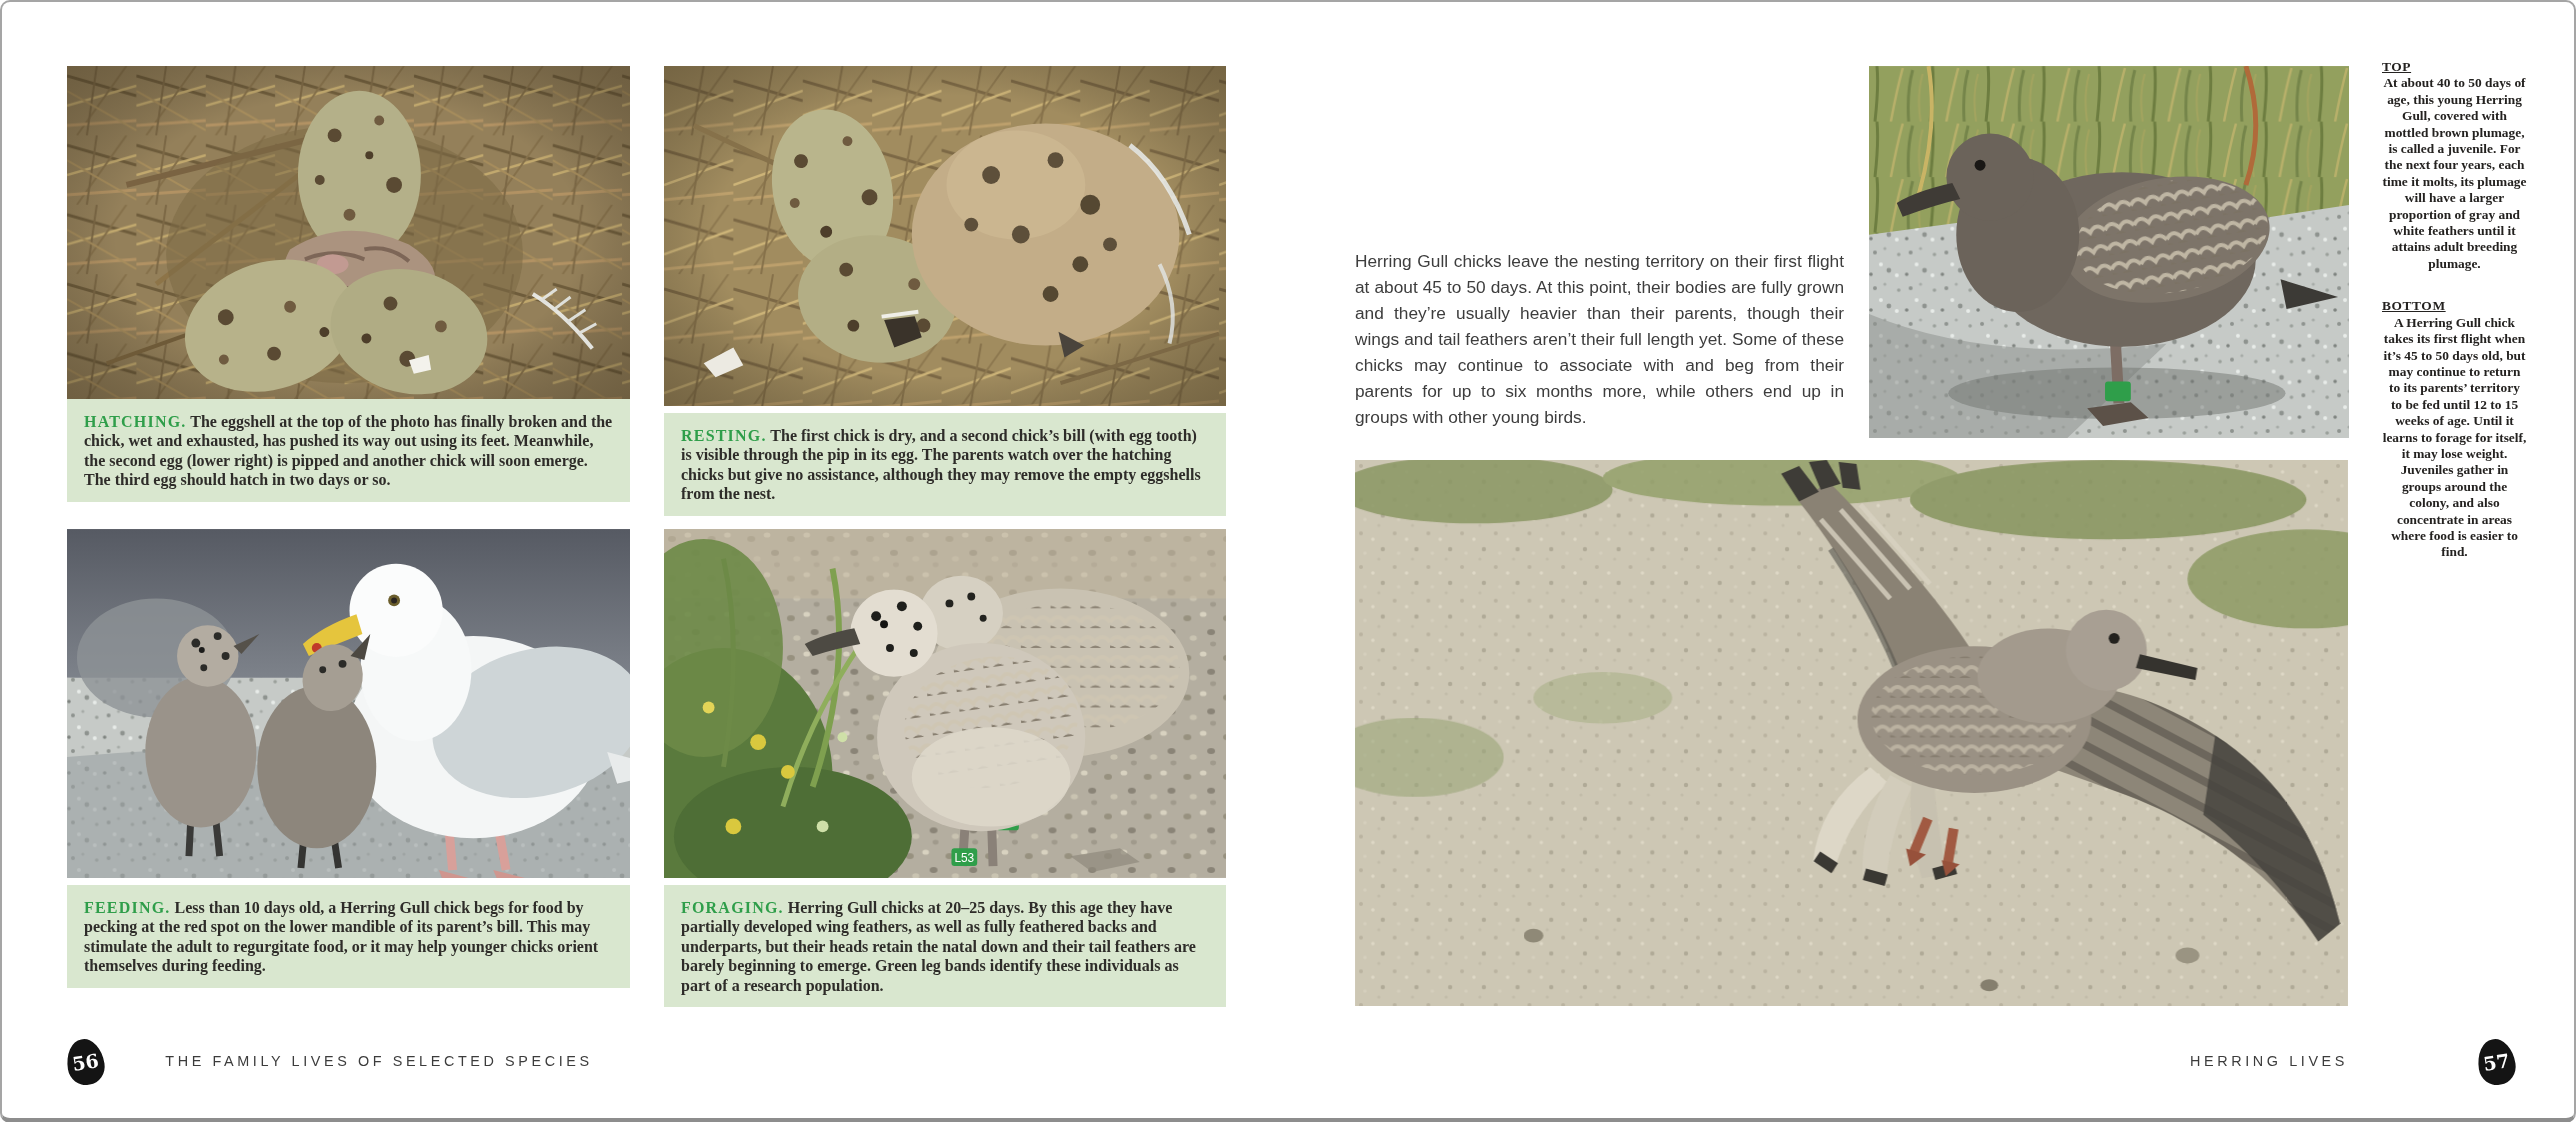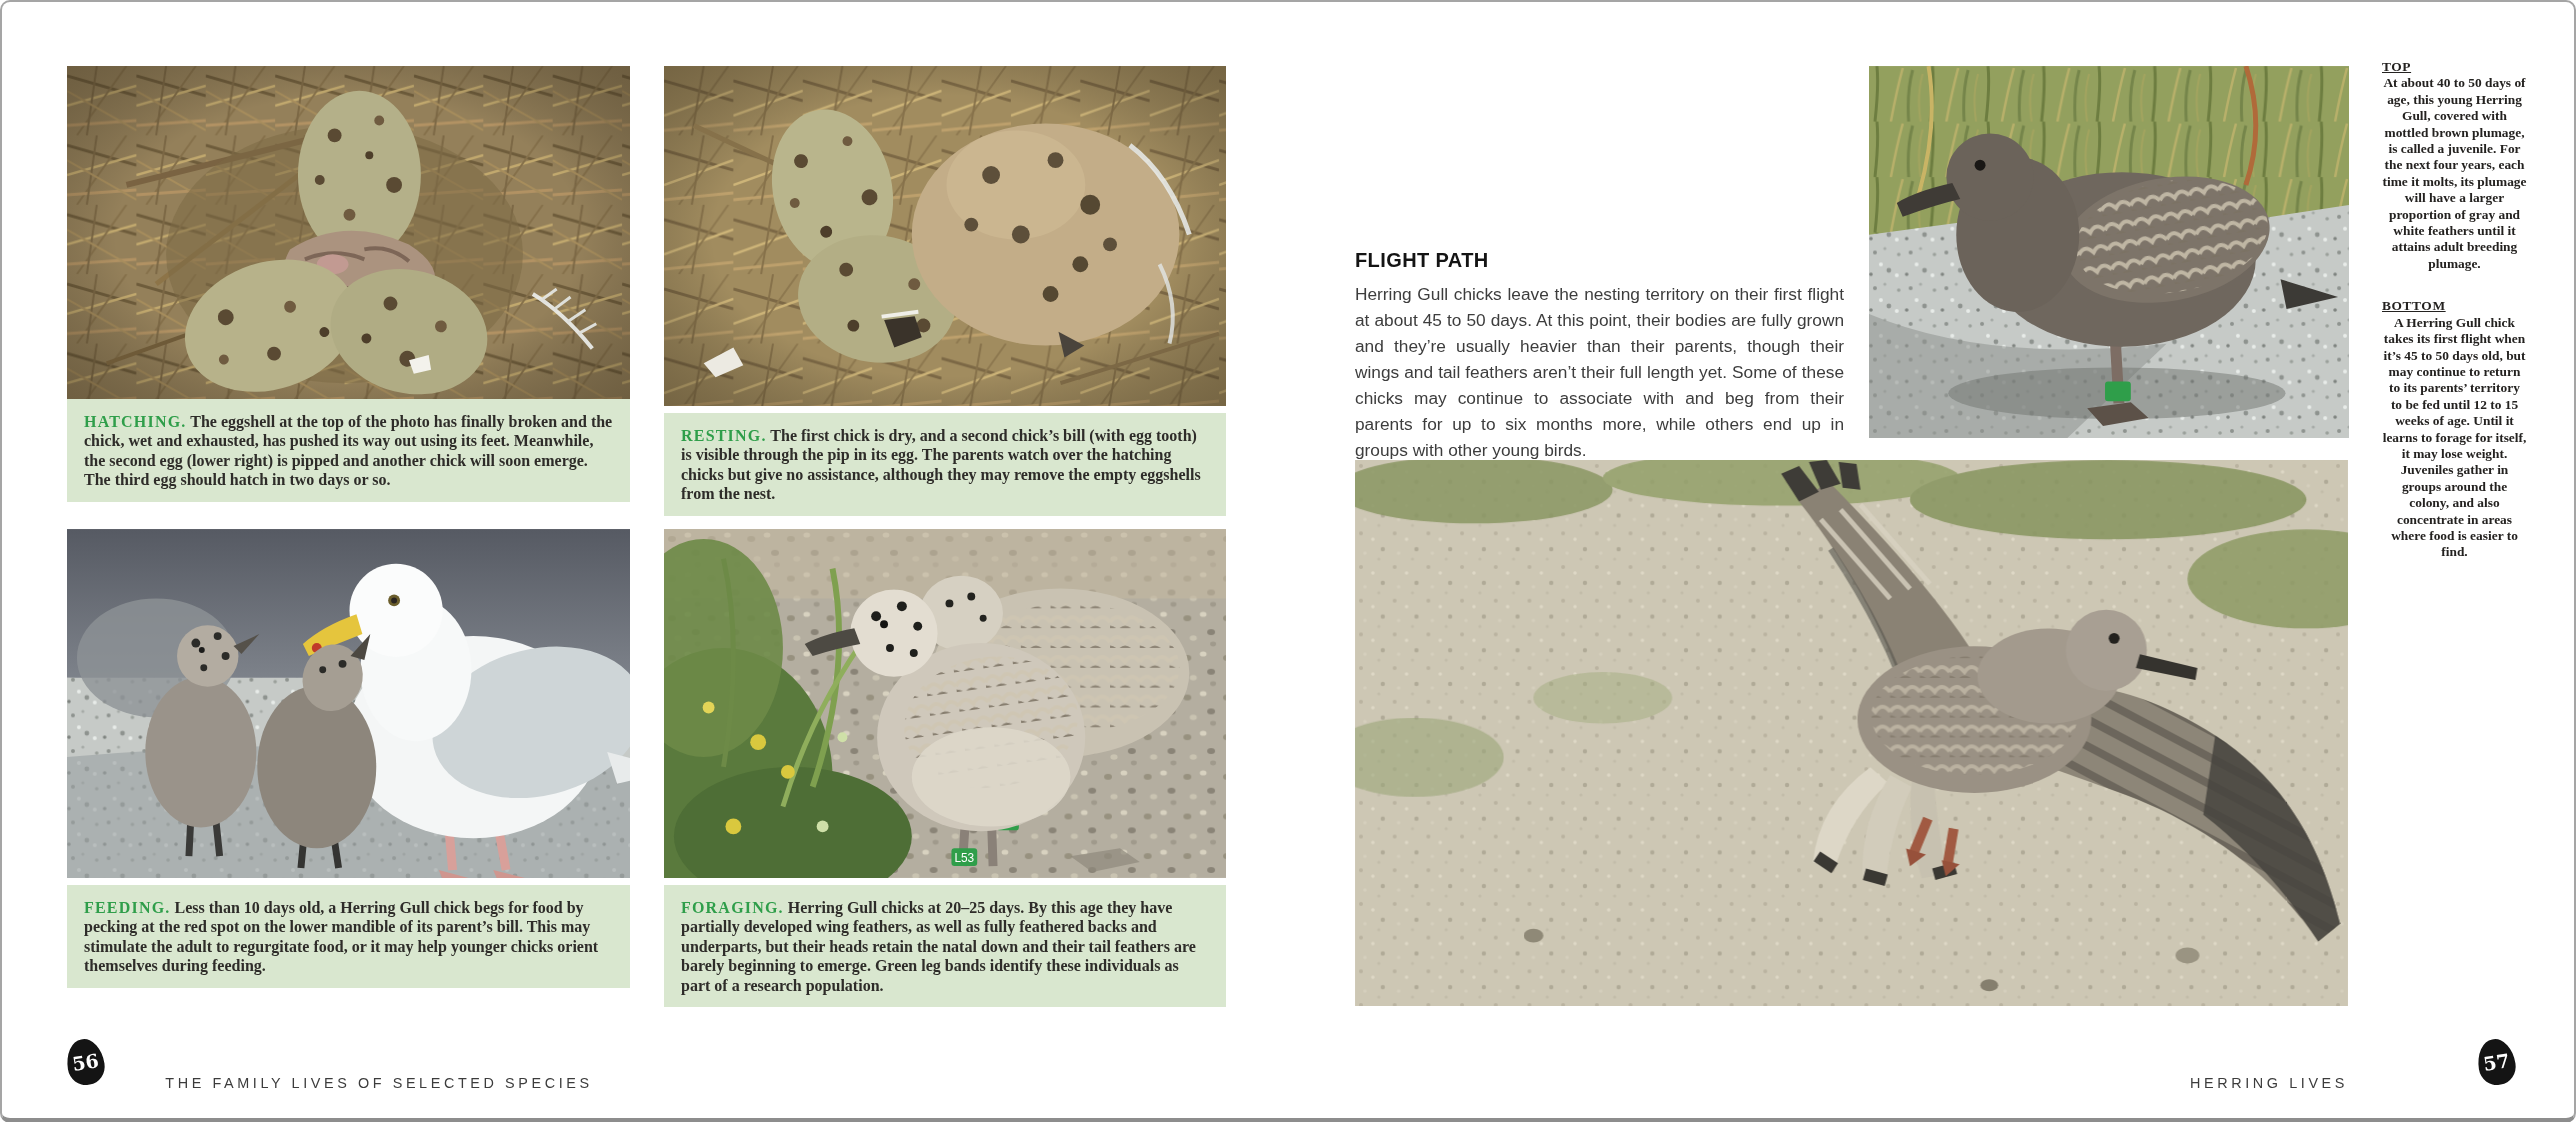--- a/index.html
+++ b/index.html
@@ -15,21 +15,21 @@
   .rp-text h3{margin:0 0 9px 0;font:700 20px/24px "Liberation Sans",sans-serif;
               color:#141414;letter-spacing:0.4px;}
   .rp-text p{margin:0;font:400 17.3px/26px "Liberation Sans",sans-serif;
              color:#3d3d3d;text-align:justify;}
   .sidebar{position:absolute;left:2380px;top:57px;width:145px;
            font:700 13.4px/16.4px "Liberation Serif",serif;color:#242220;}
   .sidebar .sb-label{letter-spacing:0.6px;text-decoration:underline;}
   .sidebar p{margin:0 0 0 0;text-align:center;}
   .sidebar .sb-block2{margin-top:26px;}
   .footer-label{position:absolute;top:1051px;font:400 14.4px "Liberation Sans",sans-serif;
-                letter-spacing:3.6px;color:#3c3c3c;margin-top:22px;}
+                letter-spacing:3.6px;color:#3c3c3c;}
   .egg{position:absolute;top:1037px;width:37px;height:46px;background:#141414;
        border-radius:50% 50% 50% 50% / 62% 62% 42% 42%;transform:rotate(-9deg);
        display:flex;align-items:center;justify-content:center;
        font:700 19px "DejaVu Serif",serif;color:#ffffff;}
 </style>
 </head>
 <body>
 
 <svg width="0" height="0" style="position:absolute" aria-hidden="true">
   <defs>
@@ -308,21 +308,20 @@
 
     <div class="egg" style="left:65px">
       <span>56</span>
     </div>
     <div class="footer-label" style="left:149px;width:456px;text-align:center">THE FAMILY LIVES OF SELECTED SPECIES</div>
   </div>
 
   <div>
 
     <div class="rp-text">
-      <h3>FLIGHT PATH</h3>
       <p>Herring Gull chicks leave the nesting territory on their first flight at about 45 to 50 days. At this point, their bodies are fully grown and they’re usually heavier than their parents, though their wings and tail feathers aren’t their full length yet. Some of these chicks may continue to associate with and beg from their parents for up to six months more, while others end up in groups with other young birds.</p>
     </div>
 
     <svg class="ph" style="left:1867px;top:64px" width="480" height="372" viewBox="0 0 484 375">
       <rect width="484" height="375" fill="url(#grassland)"></rect>
       <path d="M380 0 Q400 60 380 120" stroke="#b06a3a" stroke-width="5" fill="none"></path>
       <path d="M60 0 Q70 60 50 130" stroke="#c9b465" stroke-width="4" fill="none"></path>
       <path d="M0 170 L150 150 L320 165 L484 140 L484 375 L0 375 Z" fill="url(#granite)"></path>
       <path d="M0 250 Q120 300 300 280 L200 375 L0 375 Z" fill="#8f948f" opacity="0.55"></path>
       <ellipse cx="250" cy="330" rx="170" ry="26" fill="#6f746f" opacity="0.5"></ellipse>

